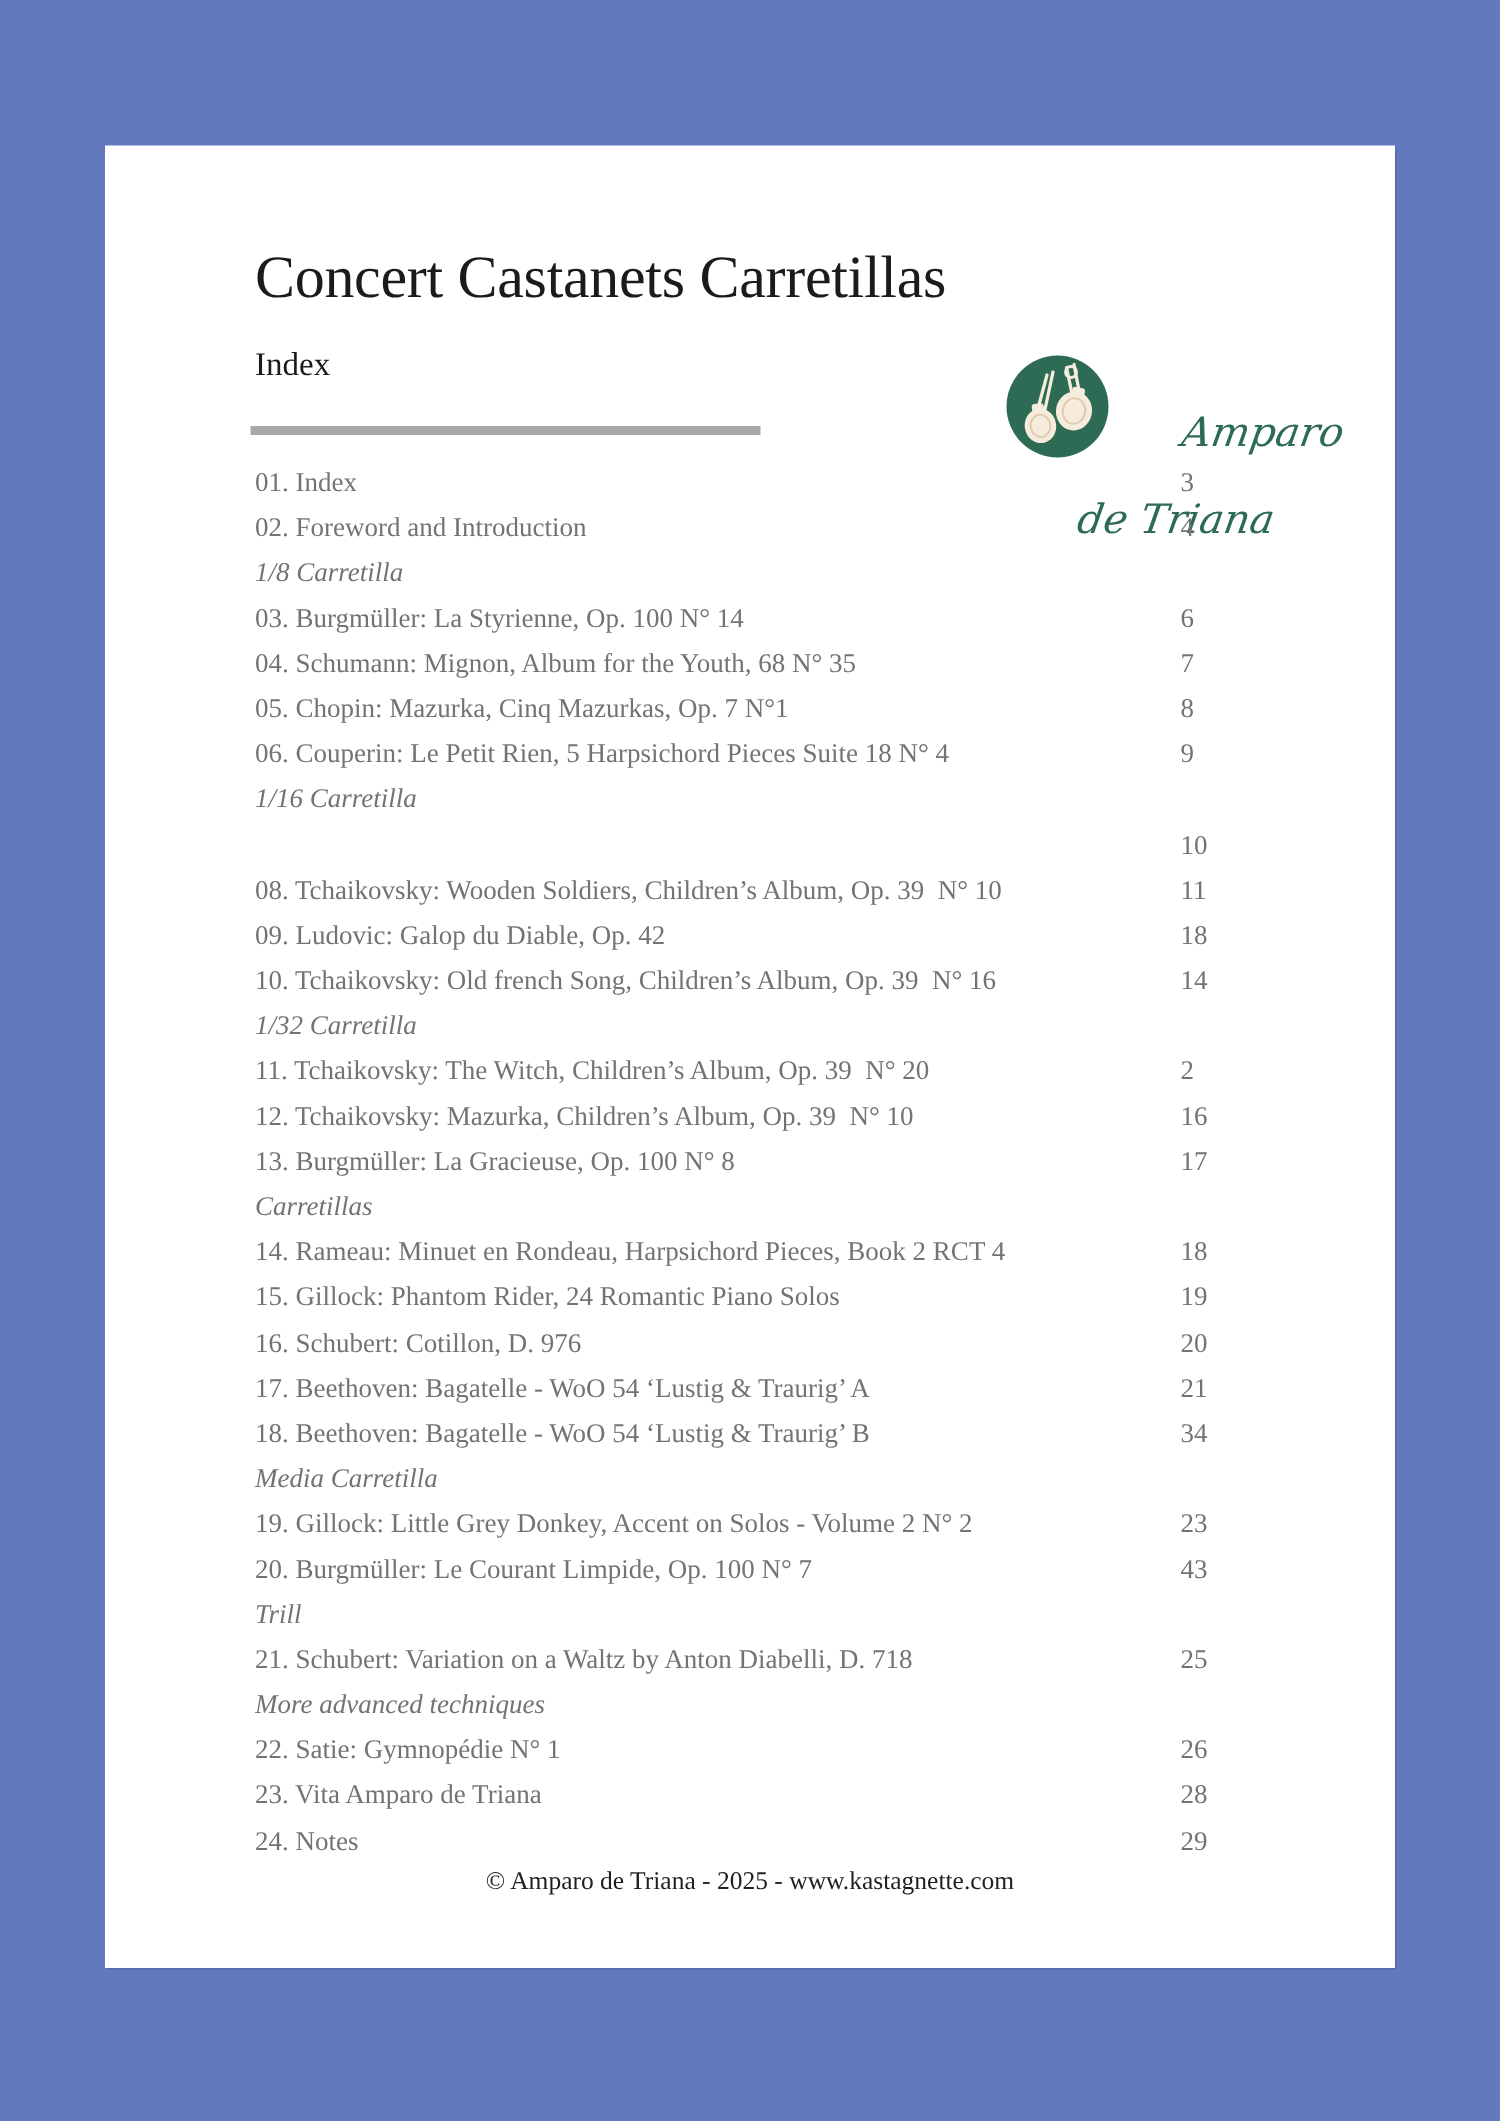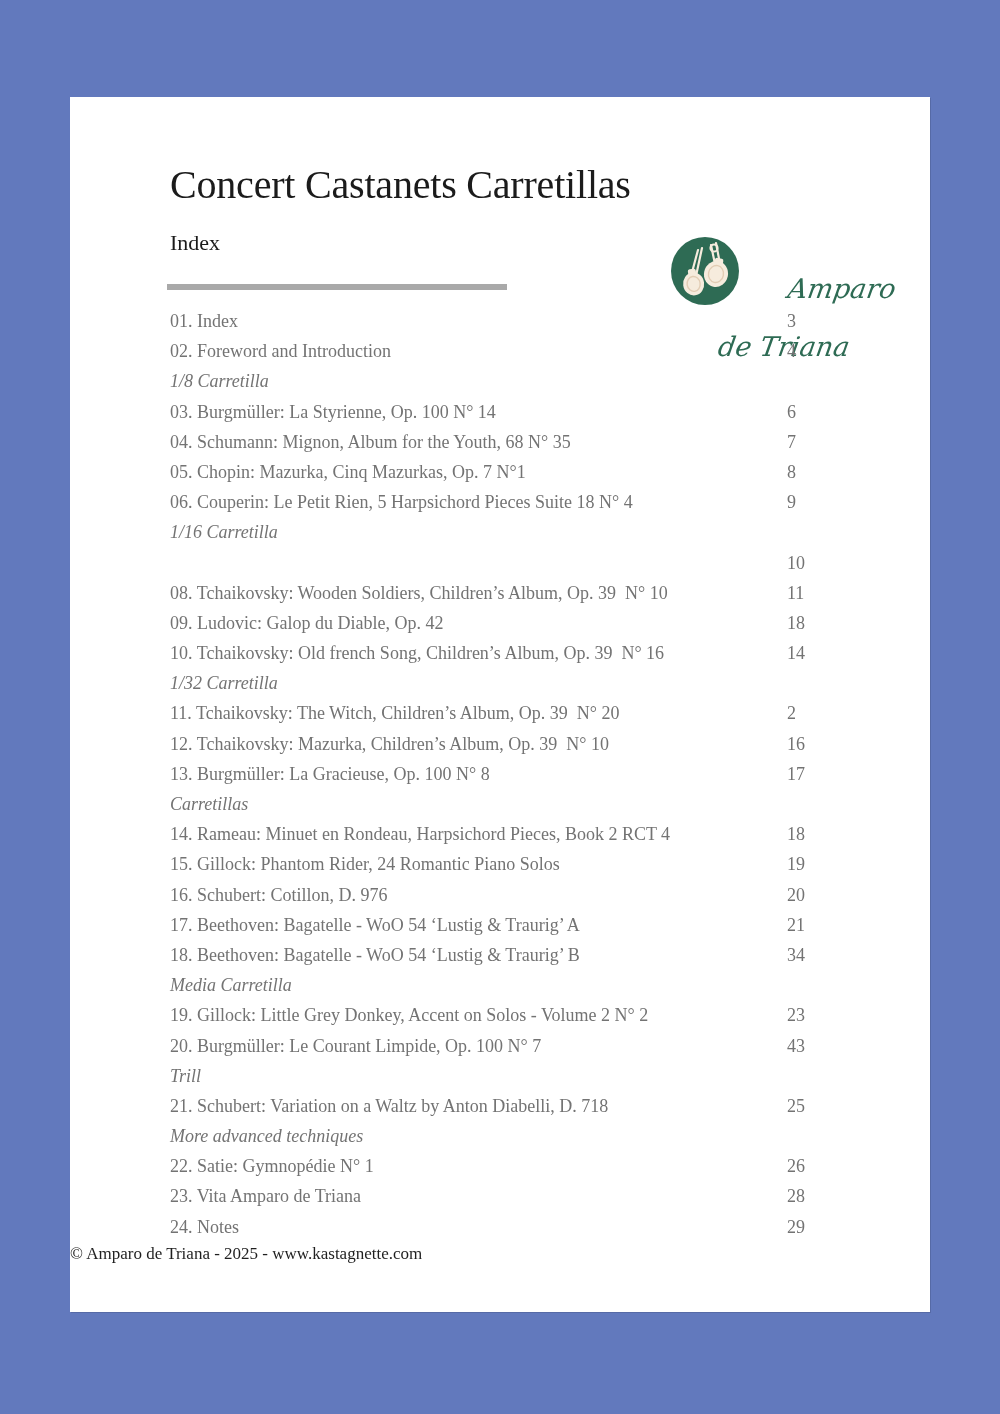--- a/index.html
+++ b/index.html
@@ -46,21 +46,21 @@
     position:absolute;left:100px;top:209px;width:732px;
   }
   .row{
     position:relative;height:30.2px;line-height:30.2px;
     font-size:18px;color:#737373;white-space:pre;
   }
   .row.section{font-weight:normal;font-style:italic;}
   .pg{position:absolute;left:617px;top:0;}
   .footer{
     position:absolute;left:0;top:1146px;width:100%;
-    font-size:17px;line-height:22px;color:#1f1f1f;
+    text-align:center;font-size:17px;line-height:22px;color:#1f1f1f;
   }
 </style>
 </head>
 <body style="--blue: #6279bd; --paper: #ffffff; --green: #2e6b54; --gray: #a9a9a9;">
 
 <div class="page">
 
   <div class="title">Concert Castanets Carretillas</div>
 
   <div class="subtitle">Index</div>

